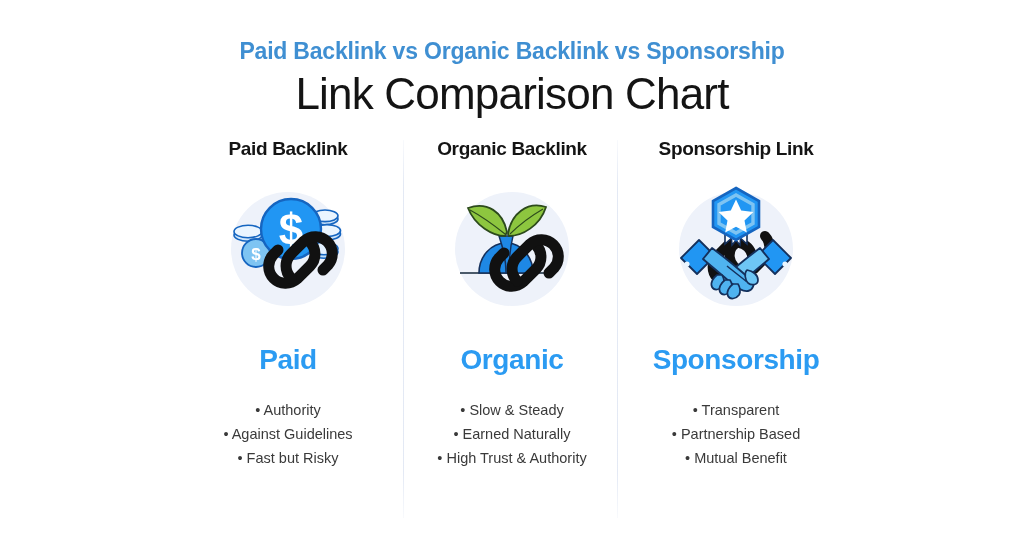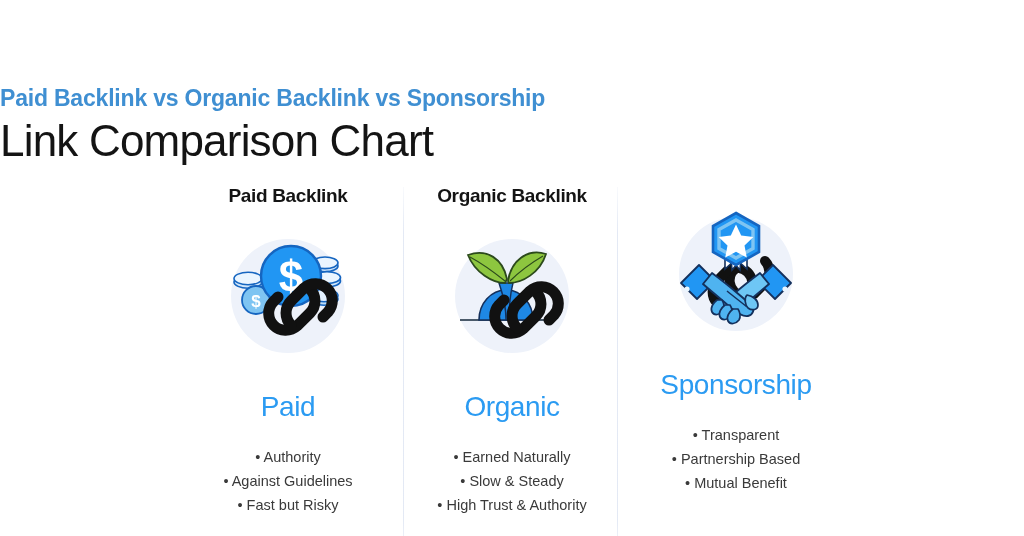--- a/index.html
+++ b/index.html
@@ -17,21 +17,21 @@
   .infographic {
     position: relative;
     width: 1024px;
     height: 536px;
     box-sizing: border-box;
   }
 
   
   .header {
     padding-top: 38px;
-    margin-top: 47px;
+    text-align: center;
   }
   .subtitle {
     font-size: 23px;
     font-weight: bold;
     color: #3f8fd2;
     letter-spacing: -0.2px;
     line-height: 1.15;
   }
   .main-title {
     margin-top: 7px;
@@ -90,21 +90,21 @@
   .icon-wrap svg {
     display: block;
     width: 150px;
     height: 150px;
   }
 
   
   .col-label {
     margin-top: 20px;
     font-size: 28px;
-    font-weight: normal;
+    font-weight: bold;
     color: #2b9bf2;
     letter-spacing: -0.4px;
     white-space: nowrap;
   }
 
   
   .bullets {
     margin: 22px 0 0 0;
     padding: 0;
     list-style: none;
@@ -213,34 +213,35 @@
             <path d="M80 107 a17 17 0 0 1 0 -24 l13 -13 a17 17 0 0 1 24 24 l-5 5"></path>
           </g>
         </svg>
       </div>
 
       <div class="col-label">Organic</div>
 
       <ul class="bullets">
         <li>
           <span class="dot">•</span>
+          <span>Slow &amp; Steady</span>
+        </li>
+        <li>
+          <span class="dot">•</span>
           <span>Earned Naturally</span>
-        </li>
-        <li>
-          <span class="dot">•</span>
-          <span>Slow &amp; Steady</span>
         </li>
         <li>
           <span class="dot">•</span>
           <span>High Trust &amp; Authority</span>
         </li>
       </ul>
     </div>
 
     <div class="col">
+      <div class="col-header">Sponsorship Link</div>
 
       <div class="icon-wrap">
         <svg viewBox="0 0 150 150" xmlns="http://www.w3.org/2000/svg">
           <circle cx="75" cy="75" r="57" fill="#eef2fa"></circle>
 
           <g fill="none" stroke="#111111" stroke-width="10" stroke-linecap="round">
             <path d="M104 62 a16 16 0 0 1 0 22 l-11 11 a16 16 0 0 1 -22 -22 l4 -4"></path>
             <path d="M56 104 a16 16 0 0 1 0 -22 l11 -11 a16 16 0 0 1 22 22 l-4 4"></path>
           </g>
 

